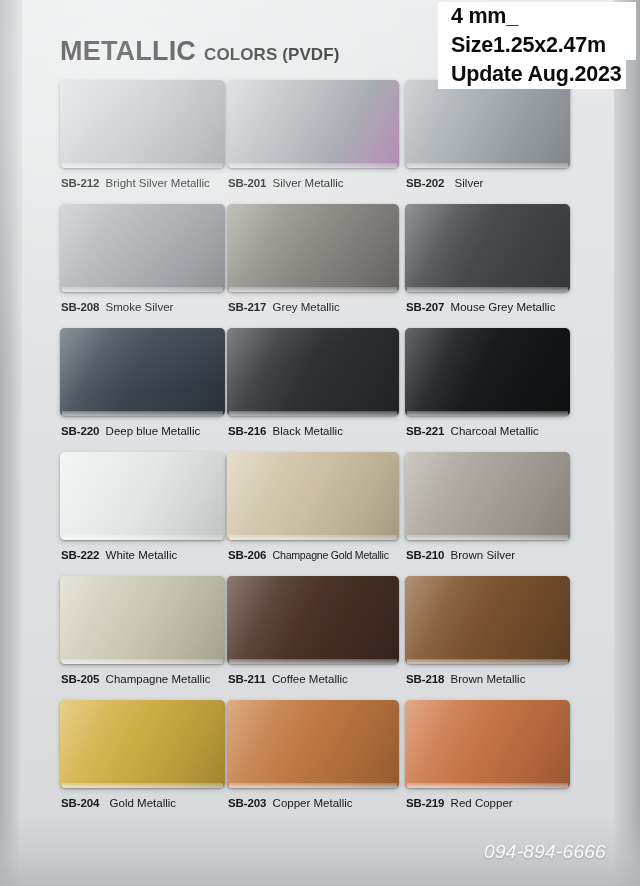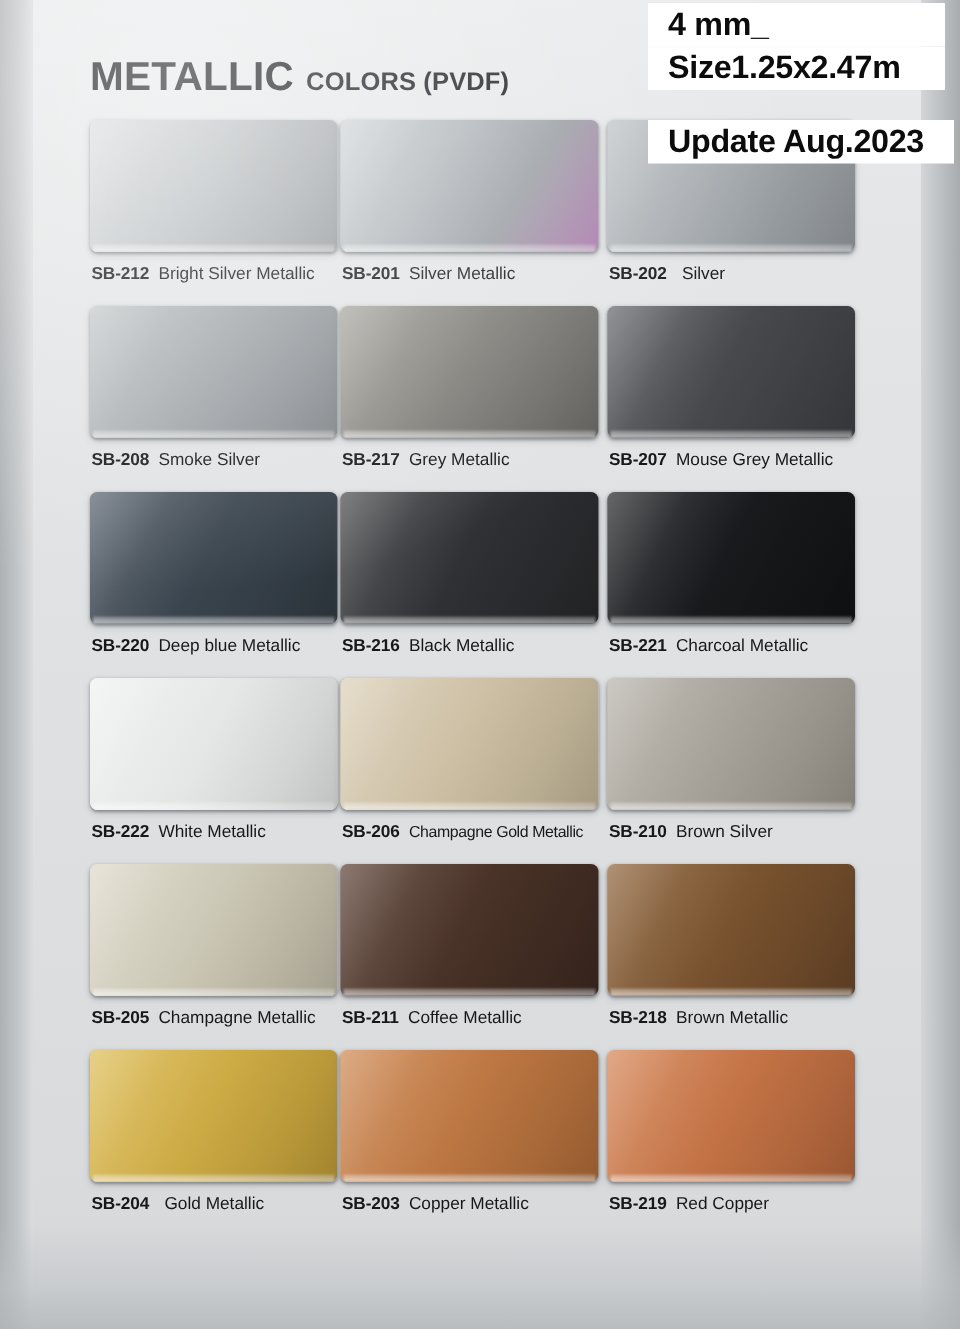--- a/index.html
+++ b/index.html
@@ -76,21 +76,21 @@
     color: #0c0c0d;
     letter-spacing: -.2px;
   }
   #note span {
     background: #ffffff;
     padding: 1px 6px 2px 13px;
     display: block;
   }
   #note span.l1 { padding-right: 118px; }
   #note span.l2 { padding-right: 30px; }
-  #note span.l3 { padding-right: 20px; margin-top: 20px; }
+  #note span.l3 { padding-right: 4px; }
 
   
   #grid {
     position: absolute;
     left: 60px; top: 80px;
     width: 508px;
     display: grid;
     grid-template-columns: 167px 178px 163px;
     grid-auto-rows: 124px;
   }
@@ -302,16 +302,17 @@
     <div class="cell">
       <div class="chip" style="background: linear-gradient(122deg, rgb(212, 131, 84) 0%, rgb(200, 119, 73) 34%, rgb(187, 108, 64) 70%, rgb(173, 97, 56) 100%);"></div>
       <div class="caption">
         <span class="code">SB-219</span>
         <span class="name">Red Copper</span>
       </div>
     </div>
   </div>
 
   <div id="footer">
+    <div>094-894-6666</div>
   </div>
 
   <div id="gloss"></div>
 </div>
 
 </body></html>

